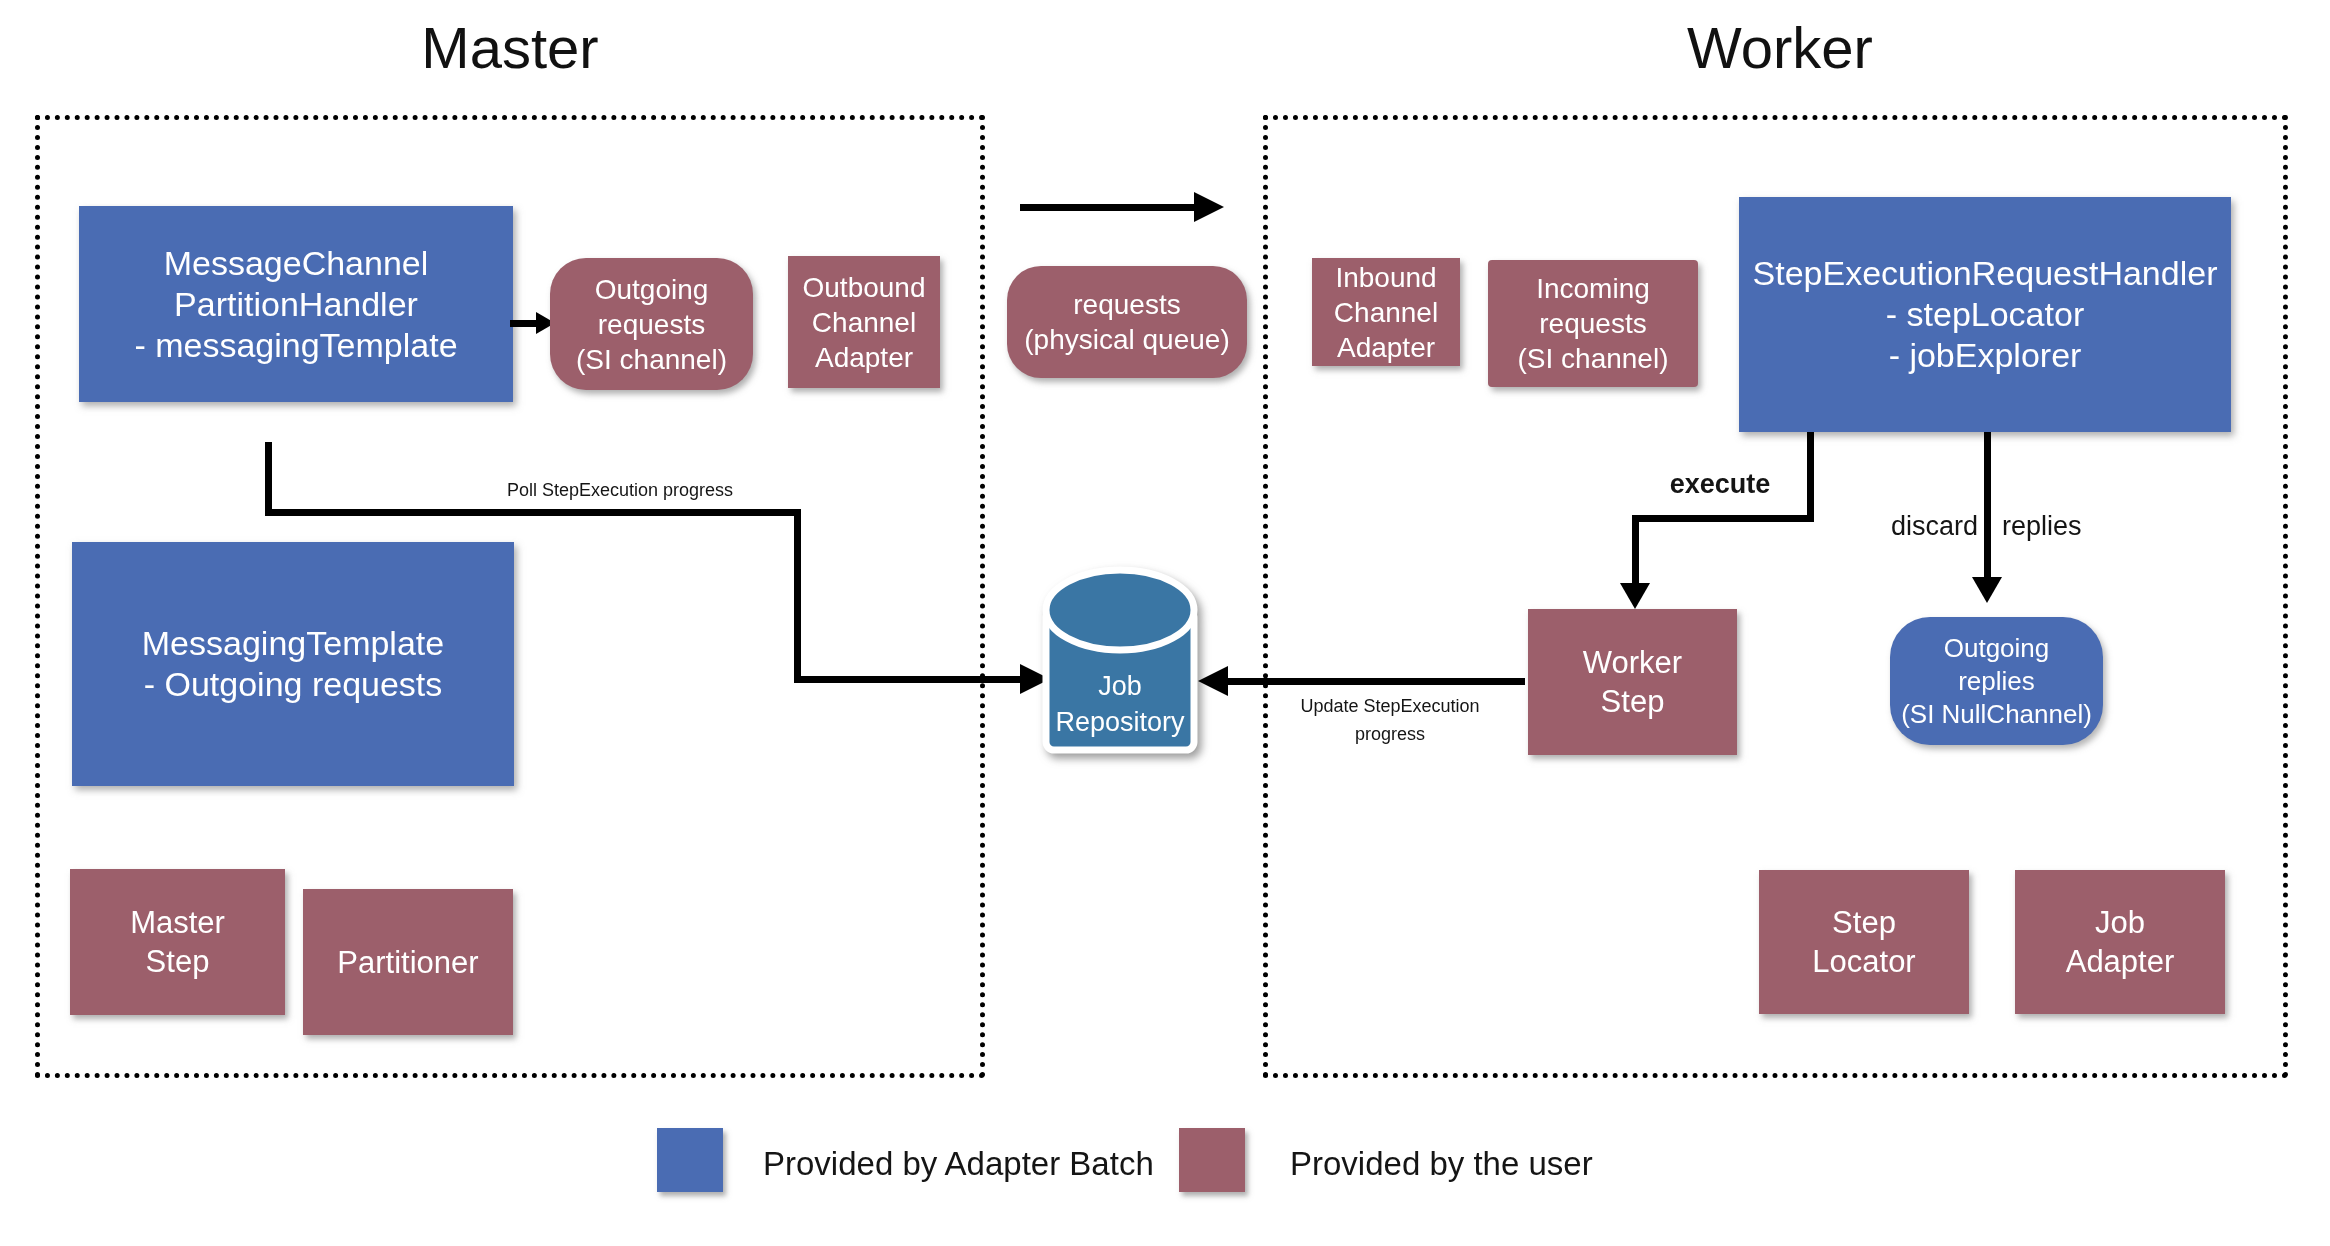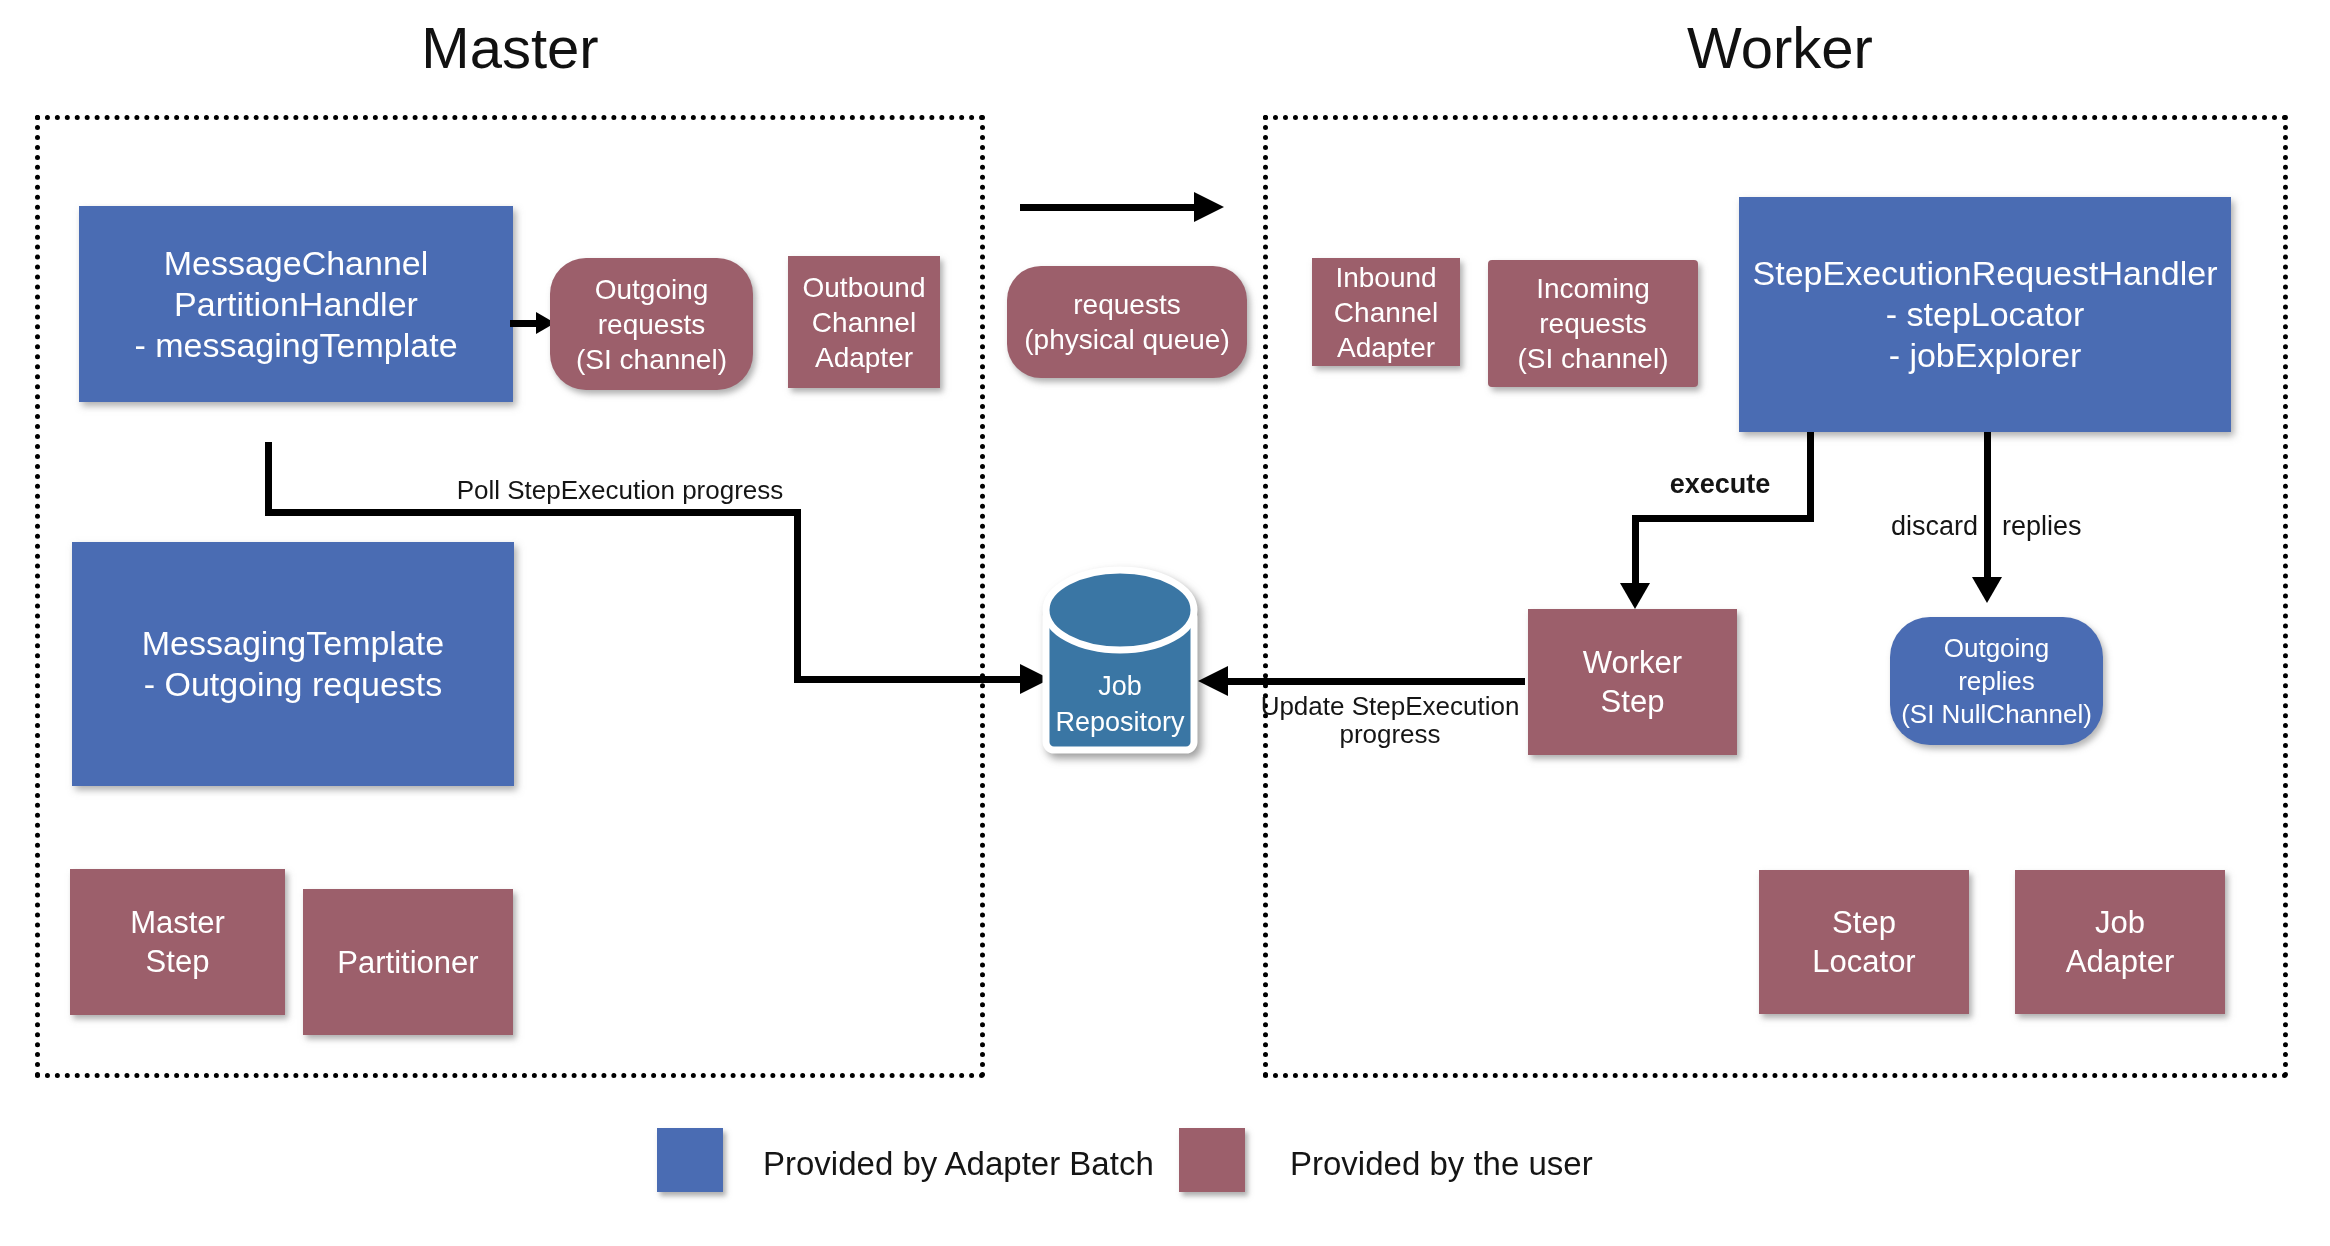--- a/index.html
+++ b/index.html
@@ -11,21 +11,21 @@
   .box{display:flex;flex-direction:column;align-items:center;justify-content:center;
        text-align:center;color:#fff;}
   .blue{background:#4a6cb3;box-shadow:3px 4px 7px rgba(110,110,110,.55);}
   .maroon{background:#9c5f6b;box-shadow:3px 4px 6px rgba(110,110,110,.55);border-radius:0;}
   .round{border-radius:36px;}
   .bigtext{font-size:34px;line-height:41px;}
   .medtext{font-size:31px;line-height:39px;}
   .smalltext{font-size:28px;line-height:35px;}
   .tinytext{font-size:26px;line-height:33px;}
   .line{background:#000;}
-  .label{color:#151515;font-size:26px;line-height:28px;text-align:center;}
+  .label{color:#151515;font-size:18px;line-height:28px;text-align:center;}
   .ah-right{width:0;height:0;border-top:15px solid transparent;border-bottom:15px solid transparent;border-left:30px solid #000;}
   .ah-right-sm{width:0;height:0;border-top:11px solid transparent;border-bottom:11px solid transparent;border-left:19px solid #000;}
   .ah-left{width:0;height:0;border-top:15px solid transparent;border-bottom:15px solid transparent;border-right:30px solid #000;}
   .ah-down{width:0;height:0;border-left:15px solid transparent;border-right:15px solid transparent;border-top:26px solid #000;}
   .cyl{filter:drop-shadow(4px 5px 4px rgba(90,90,90,.6));}
   .cyltext{position:absolute;left:0;right:0;top:104px;text-align:center;color:#fff;
            font-size:27px;line-height:36px;}
   .legend-label{color:#151515;font-size:33px;line-height:48px;}
   .lg-square{box-shadow:3px 4px 5px rgba(110,110,110,.55);}
 </style>

